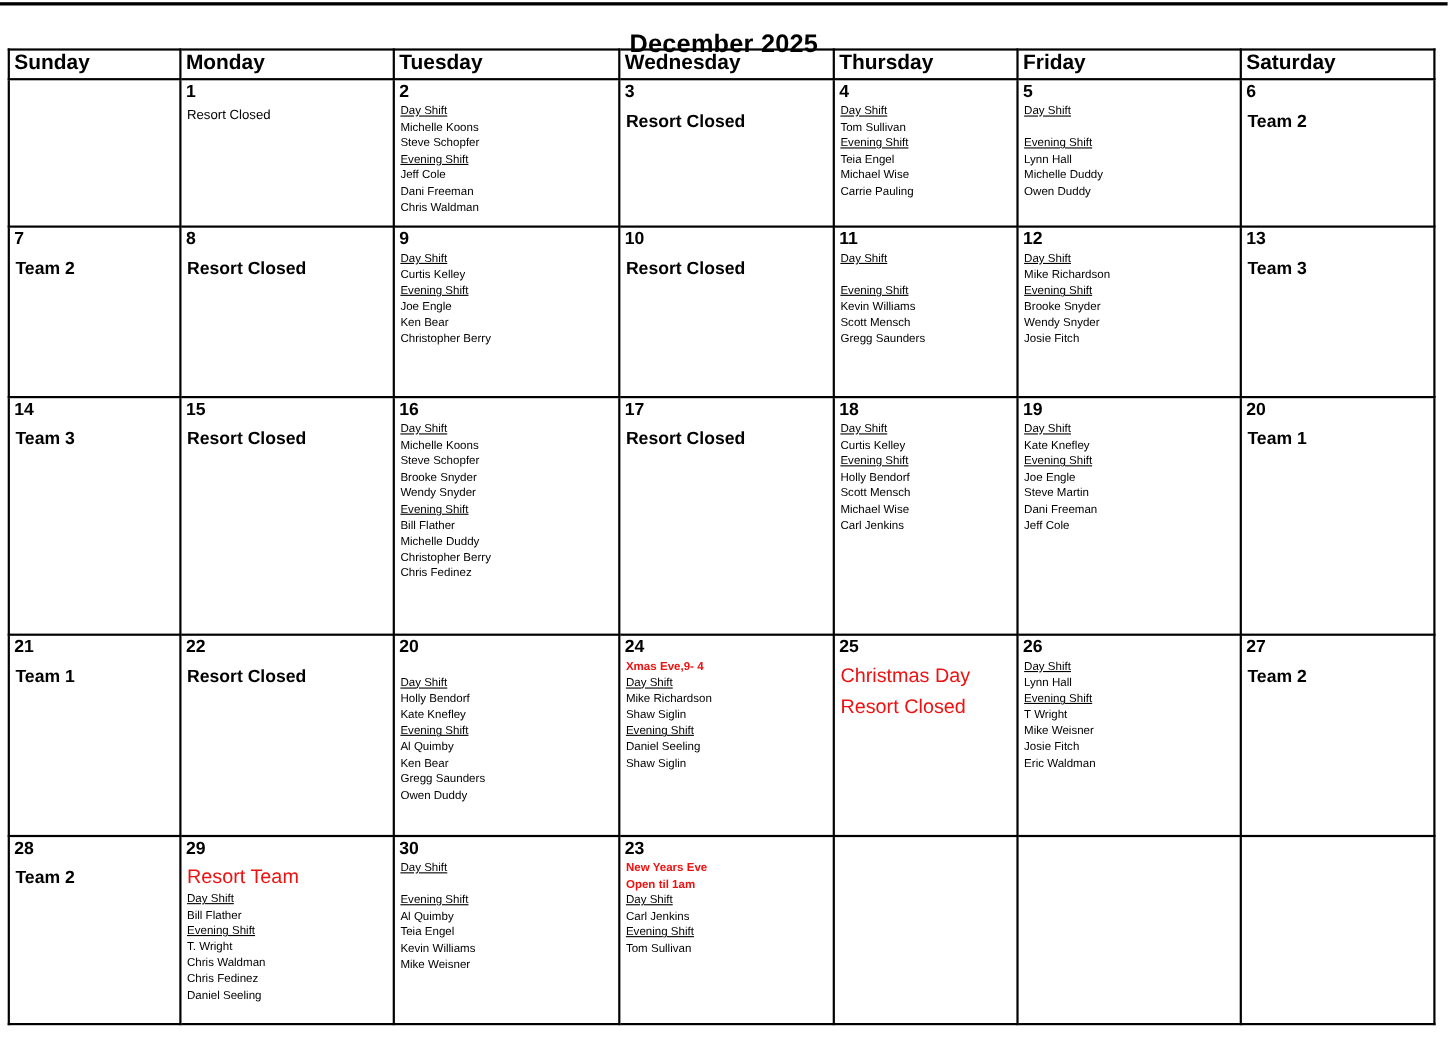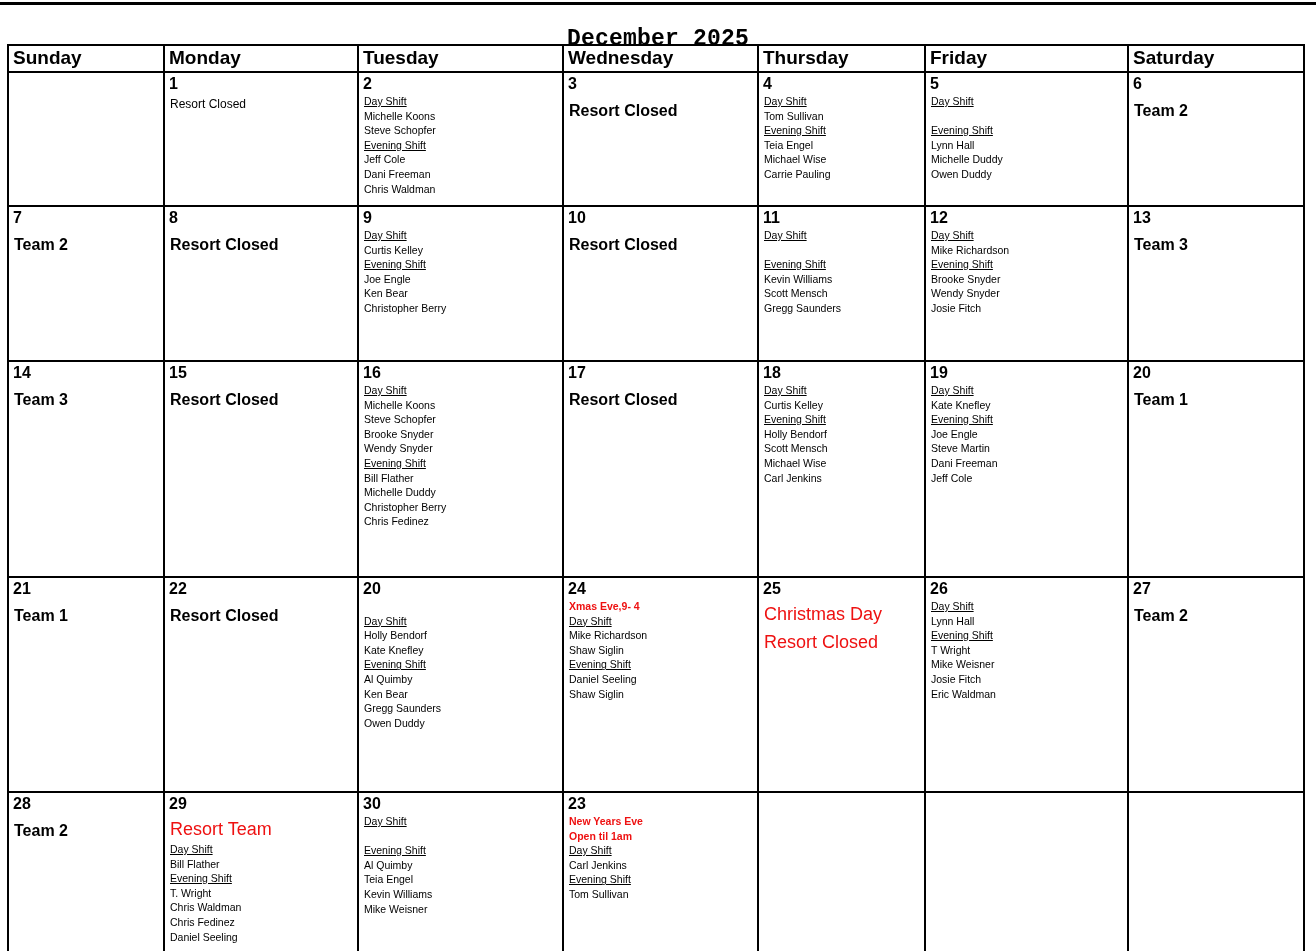--- a/index.html
+++ b/index.html
@@ -13,37 +13,36 @@
     overflow: hidden;
   }
   .top-rule {
     position: absolute; left: 0; top: 2px;
     width: 1316px; height: 3px; background: #000;
   }
   .title {
     position: absolute; top: 11px; left: 0; width: 1316px;
     text-align: center; font-size: 23px; font-weight: 700;
     letter-spacing: 0.2px;
-    font-family: Liberation Mono, monospace;
   }
   table.calendar {
     position: absolute; left: 7px; top: 44px; width: 1296px;
     border-collapse: collapse; table-layout: fixed;
   }
   table.calendar th, table.calendar td { border: 2px solid #000; }
   table.calendar th {
     text-align: left; vertical-align: middle;
     font-size: 19px; font-weight: 700;
     padding: 1px 2px 2px 4px; height: 19px;
   }
   table.calendar td { vertical-align: top; padding: 0 2px 0 0; }
   tbody tr:nth-child(1) { height: 134px; }
   tbody tr:nth-child(2) { height: 155px; }
   tbody tr:nth-child(3) { height: 216px; }
-  tbody tr:nth-child(4) { height: 215px; }
+  tbody tr:nth-child(4) { height: 183px; }
   tbody tr:nth-child(5) { height: 171px; }
   .daynum { font-size: 16px; font-weight: 700; line-height: 20px; padding: 1px 0 0 4px; }
   .line { padding-left: 5px; }
   .s-shift, .s-name, .s-redsmall { font-size: 10.5px; line-height: 14.6px; }
   .s-shift { text-decoration: underline; }
   .s-redsmall { color: var(--red, #ee1111); font-weight: 700; }
   .s-blank { height: 14.6px; }
   .s-note { font-size: 12px; line-height: 16px; padding-top: 2px; }
   .s-closed, .s-team { font-size: 16px; font-weight: 700; line-height: 20px; margin-top: 7px; }
   .s-redbig { font-size: 18px; font-weight: 400; color: var(--red, #ee1111); line-height: 26px; margin-top: 2px; }

